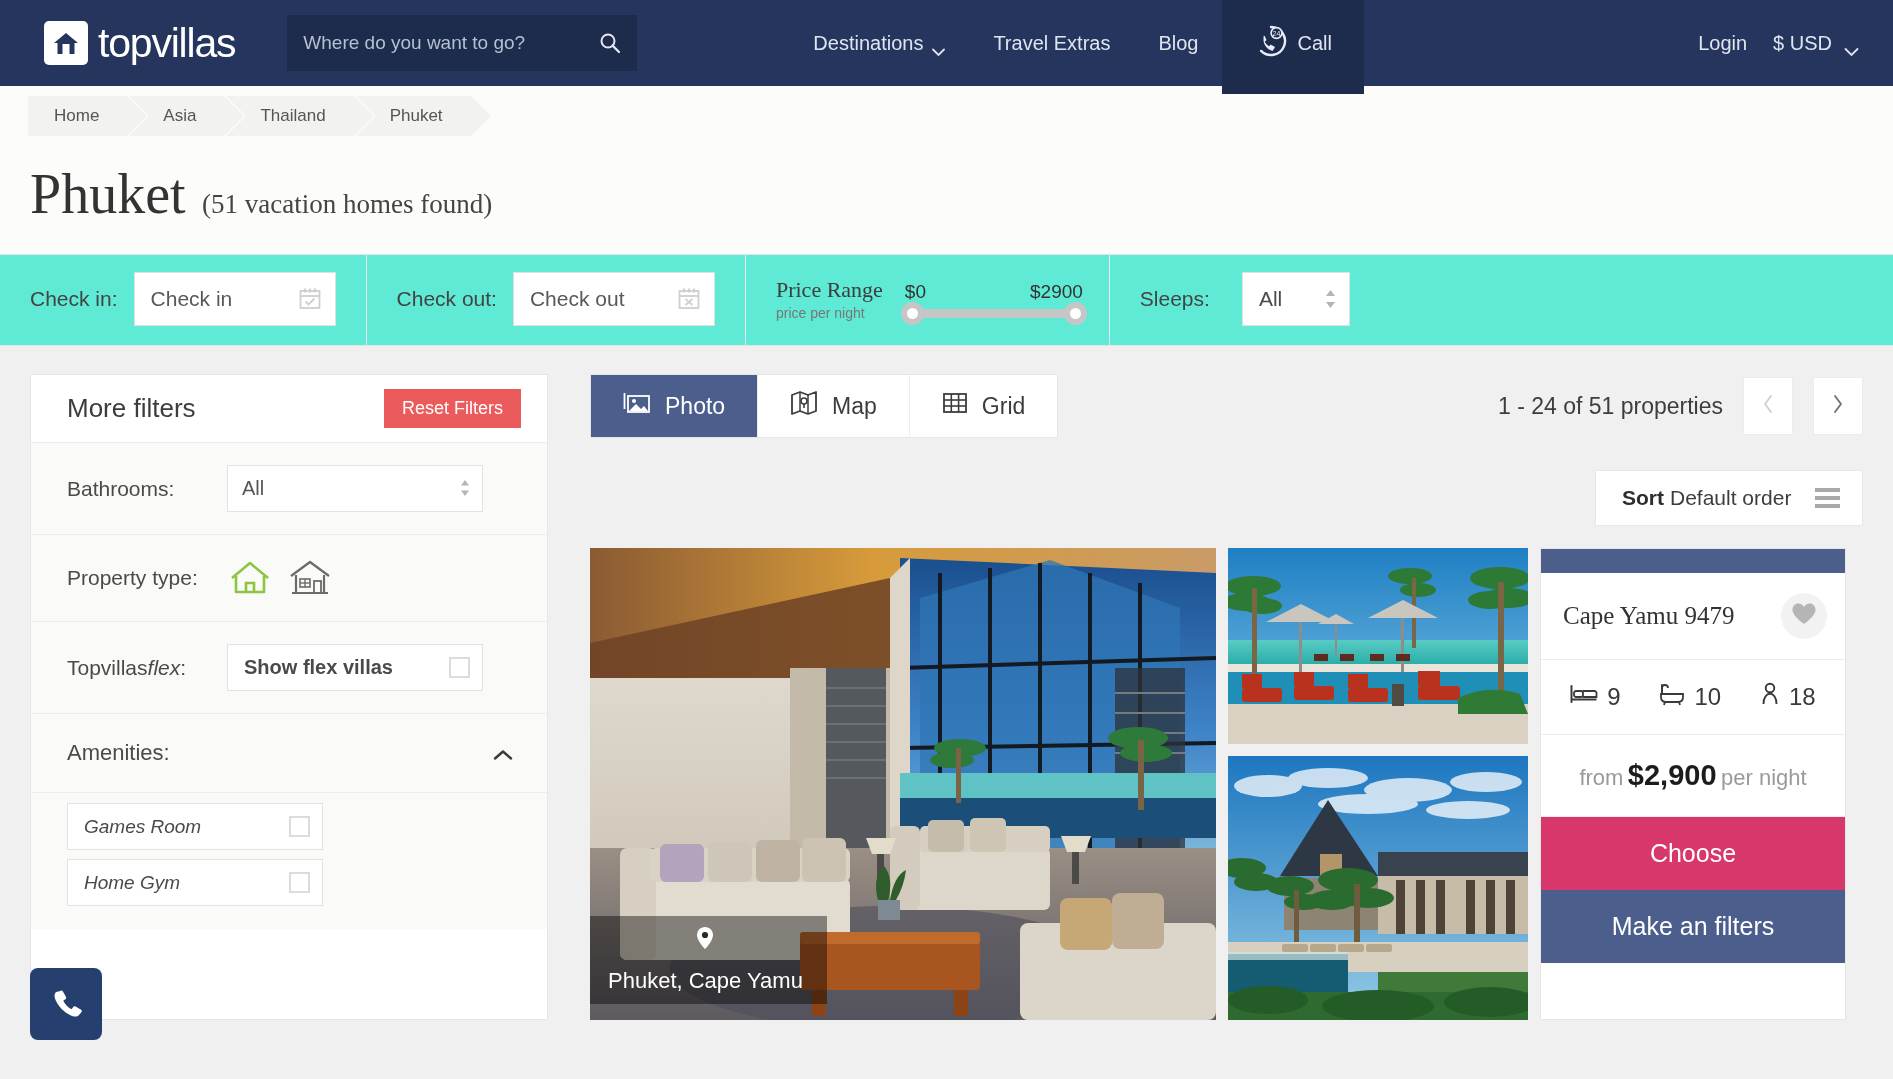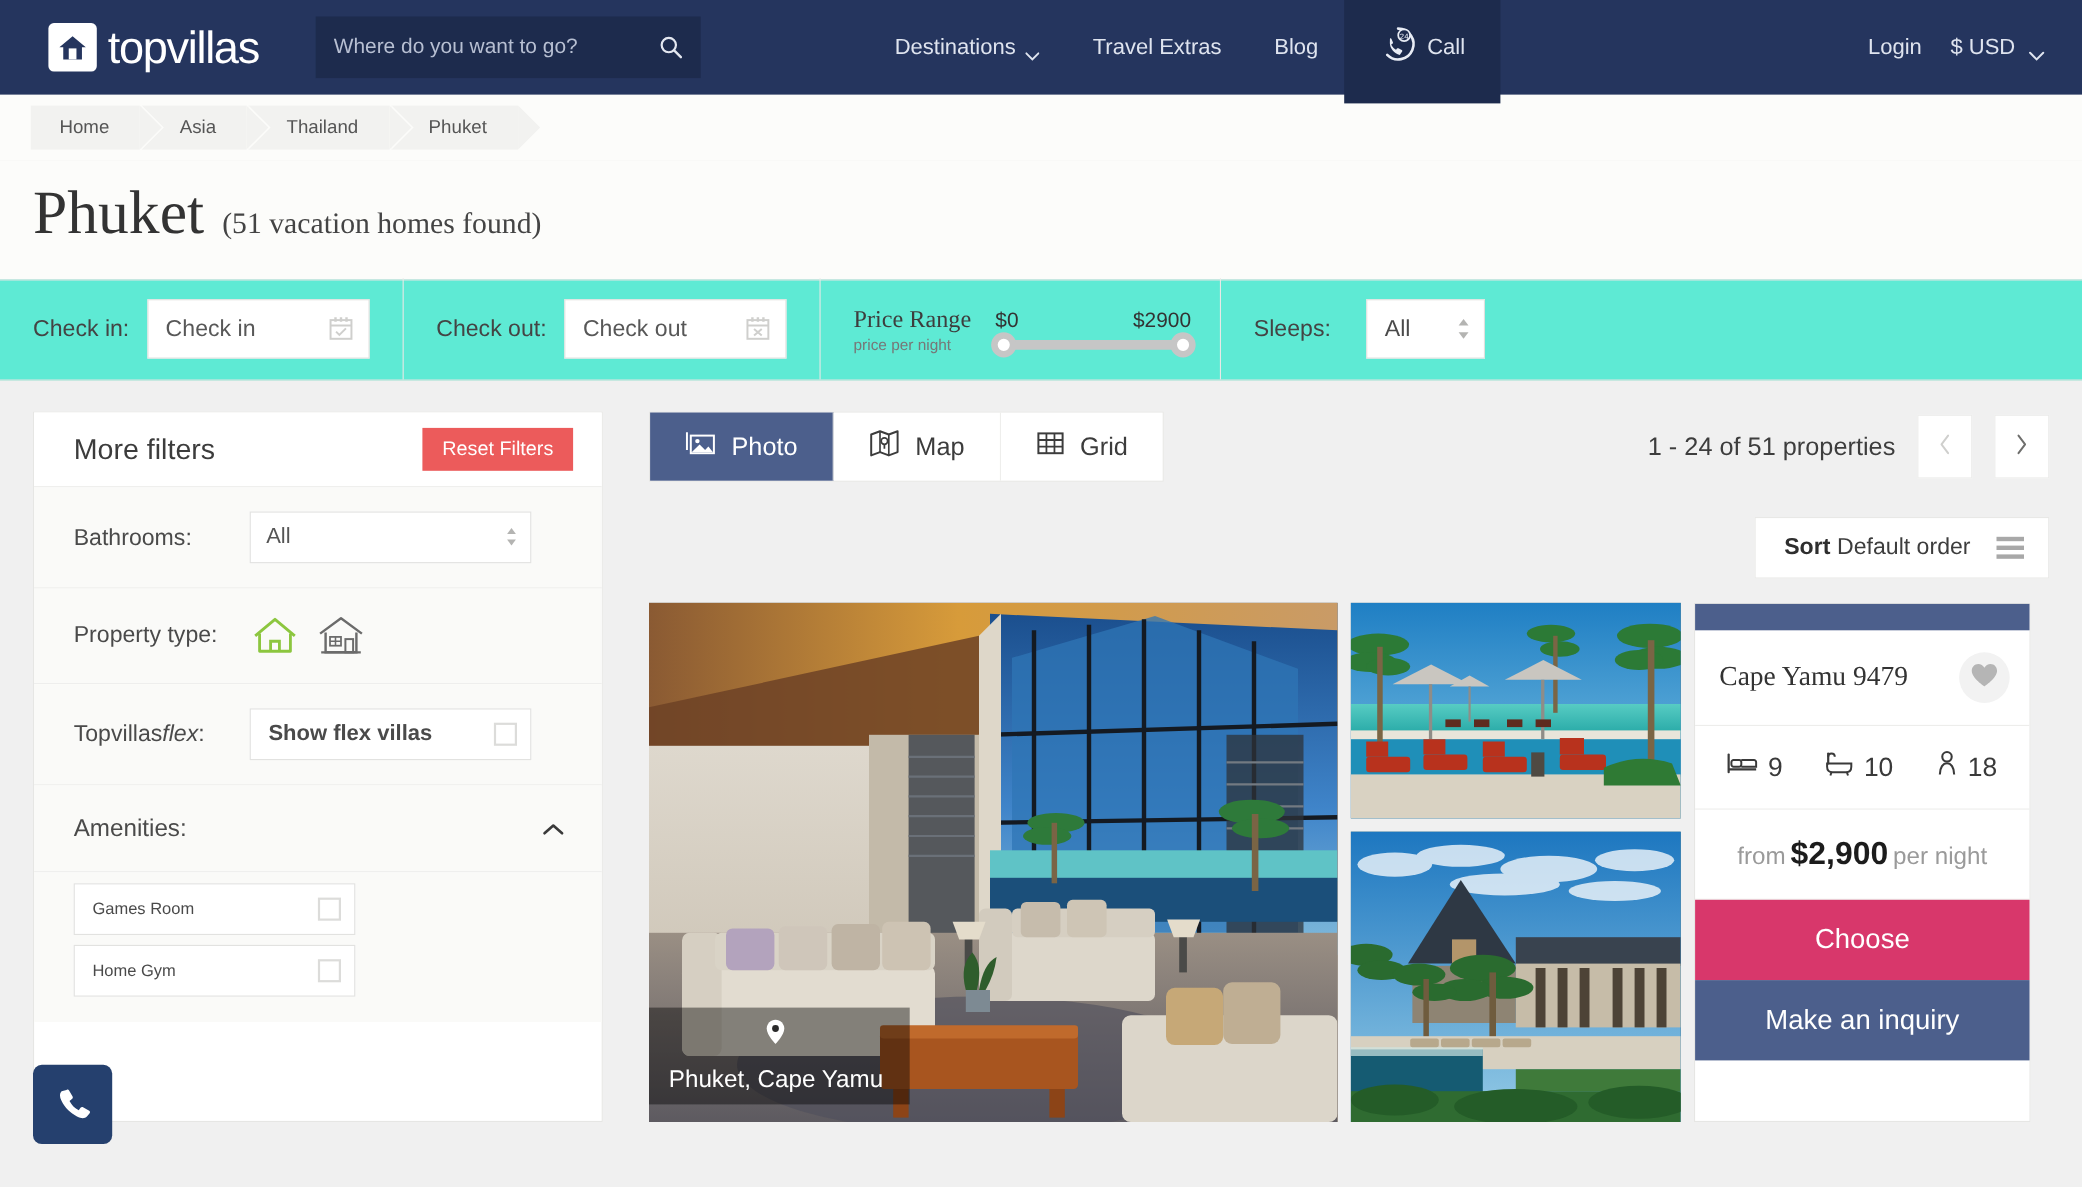--- a/index.html
+++ b/index.html
@@ -256,21 +256,21 @@
   }
   .amen-head .t { font-size: 22px; color: #4a4a4a; }
   .caret-up { width: 20px; height: 12px; }
   .amen-list { padding: 10px 28px 14px 36px; background: #fafaf8; }
   .amen-item {
     background: #fff; border: 1px solid #e2e2e0;
     height: 47px; width: 256px;
     display: flex; align-items: center; justify-content: space-between;
     padding: 0 12px 0 16px; cursor: pointer; margin-bottom: 9px;
   }
-  .amen-item .txt { font-size: 15px; color: #4a4a4a; }
+  .amen-item .txt { font-size: 19px; color: #4a4a4a; font-style: italic; }
 
   
   .call-fab {
     position: absolute; left: 30px; top: 968px;
     width: 72px; height: 72px;
     background: #25406e;
     border-radius: 8px;
     display: flex; align-items: center; justify-content: center;
     cursor: pointer; z-index: 30;
   }
@@ -958,21 +958,21 @@
             </span>
             <span>18</span>
           </span>
         </div>
         <div class="info-price">
           <span class="p-from">from</span>
           <span class="p-val">$2,900</span>
           <span class="p-per">per night</span>
         </div>
         <button class="btn-choose">Choose</button>
-        <button class="btn-inquiry">Make an inquiry</button>
+        <button class="btn-inquiry">Make an filters</button>
       </div>
     </div>
   </div>
 </div>
 
 <div class="call-fab">
   <span>
     <svg width="36" height="36" viewBox="0 0 36 36">
       <path d="M8 8 c-2 2 -2 5 0 9 c3 6 8 11 14 14 c4 2 7 2 9 0 l2.5-3 c.6-.8.4-1.8-.4-2.3l-5.6-3.2c-.8-.4-1.8-.2-2.3.6l-1.6 2.2c-3.6-1.9-6.6-4.9-8.4-8.5l2.2-1.6c.8-.5 1-1.5.6-2.3l-3.2-5.6c-.5-.8-1.5-1-2.3-.4z" fill="#fff"></path>
     </svg>

